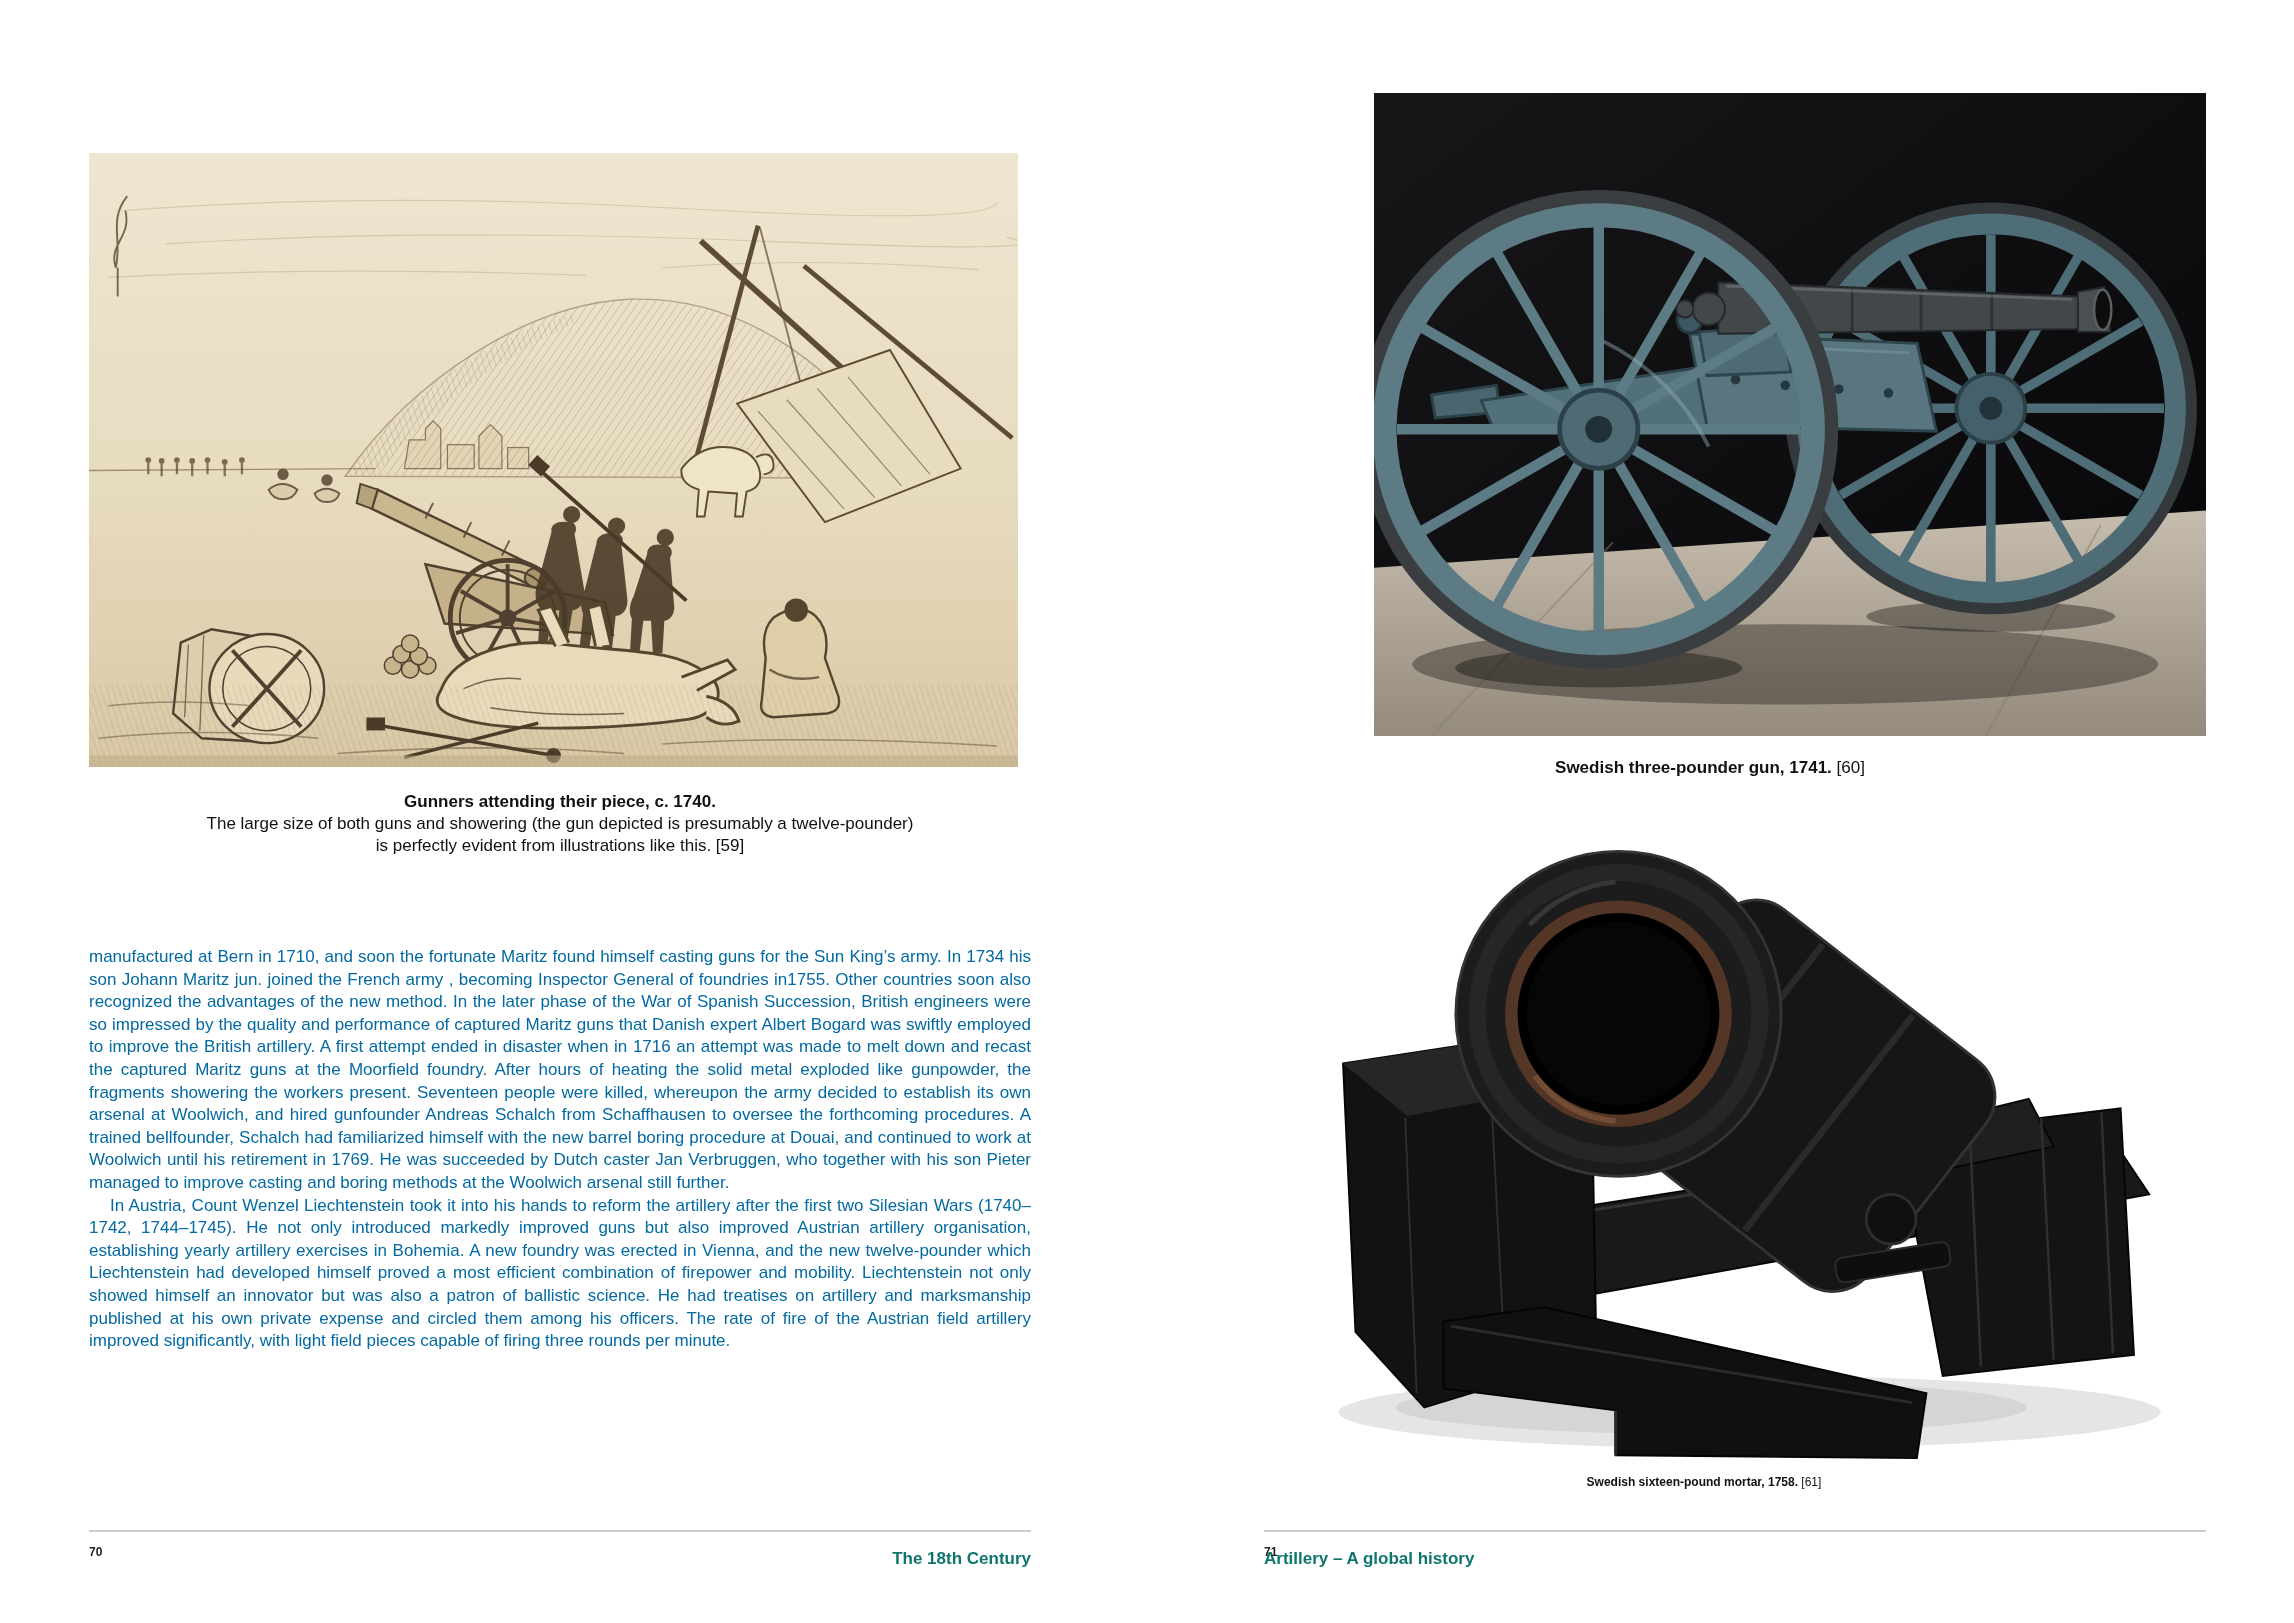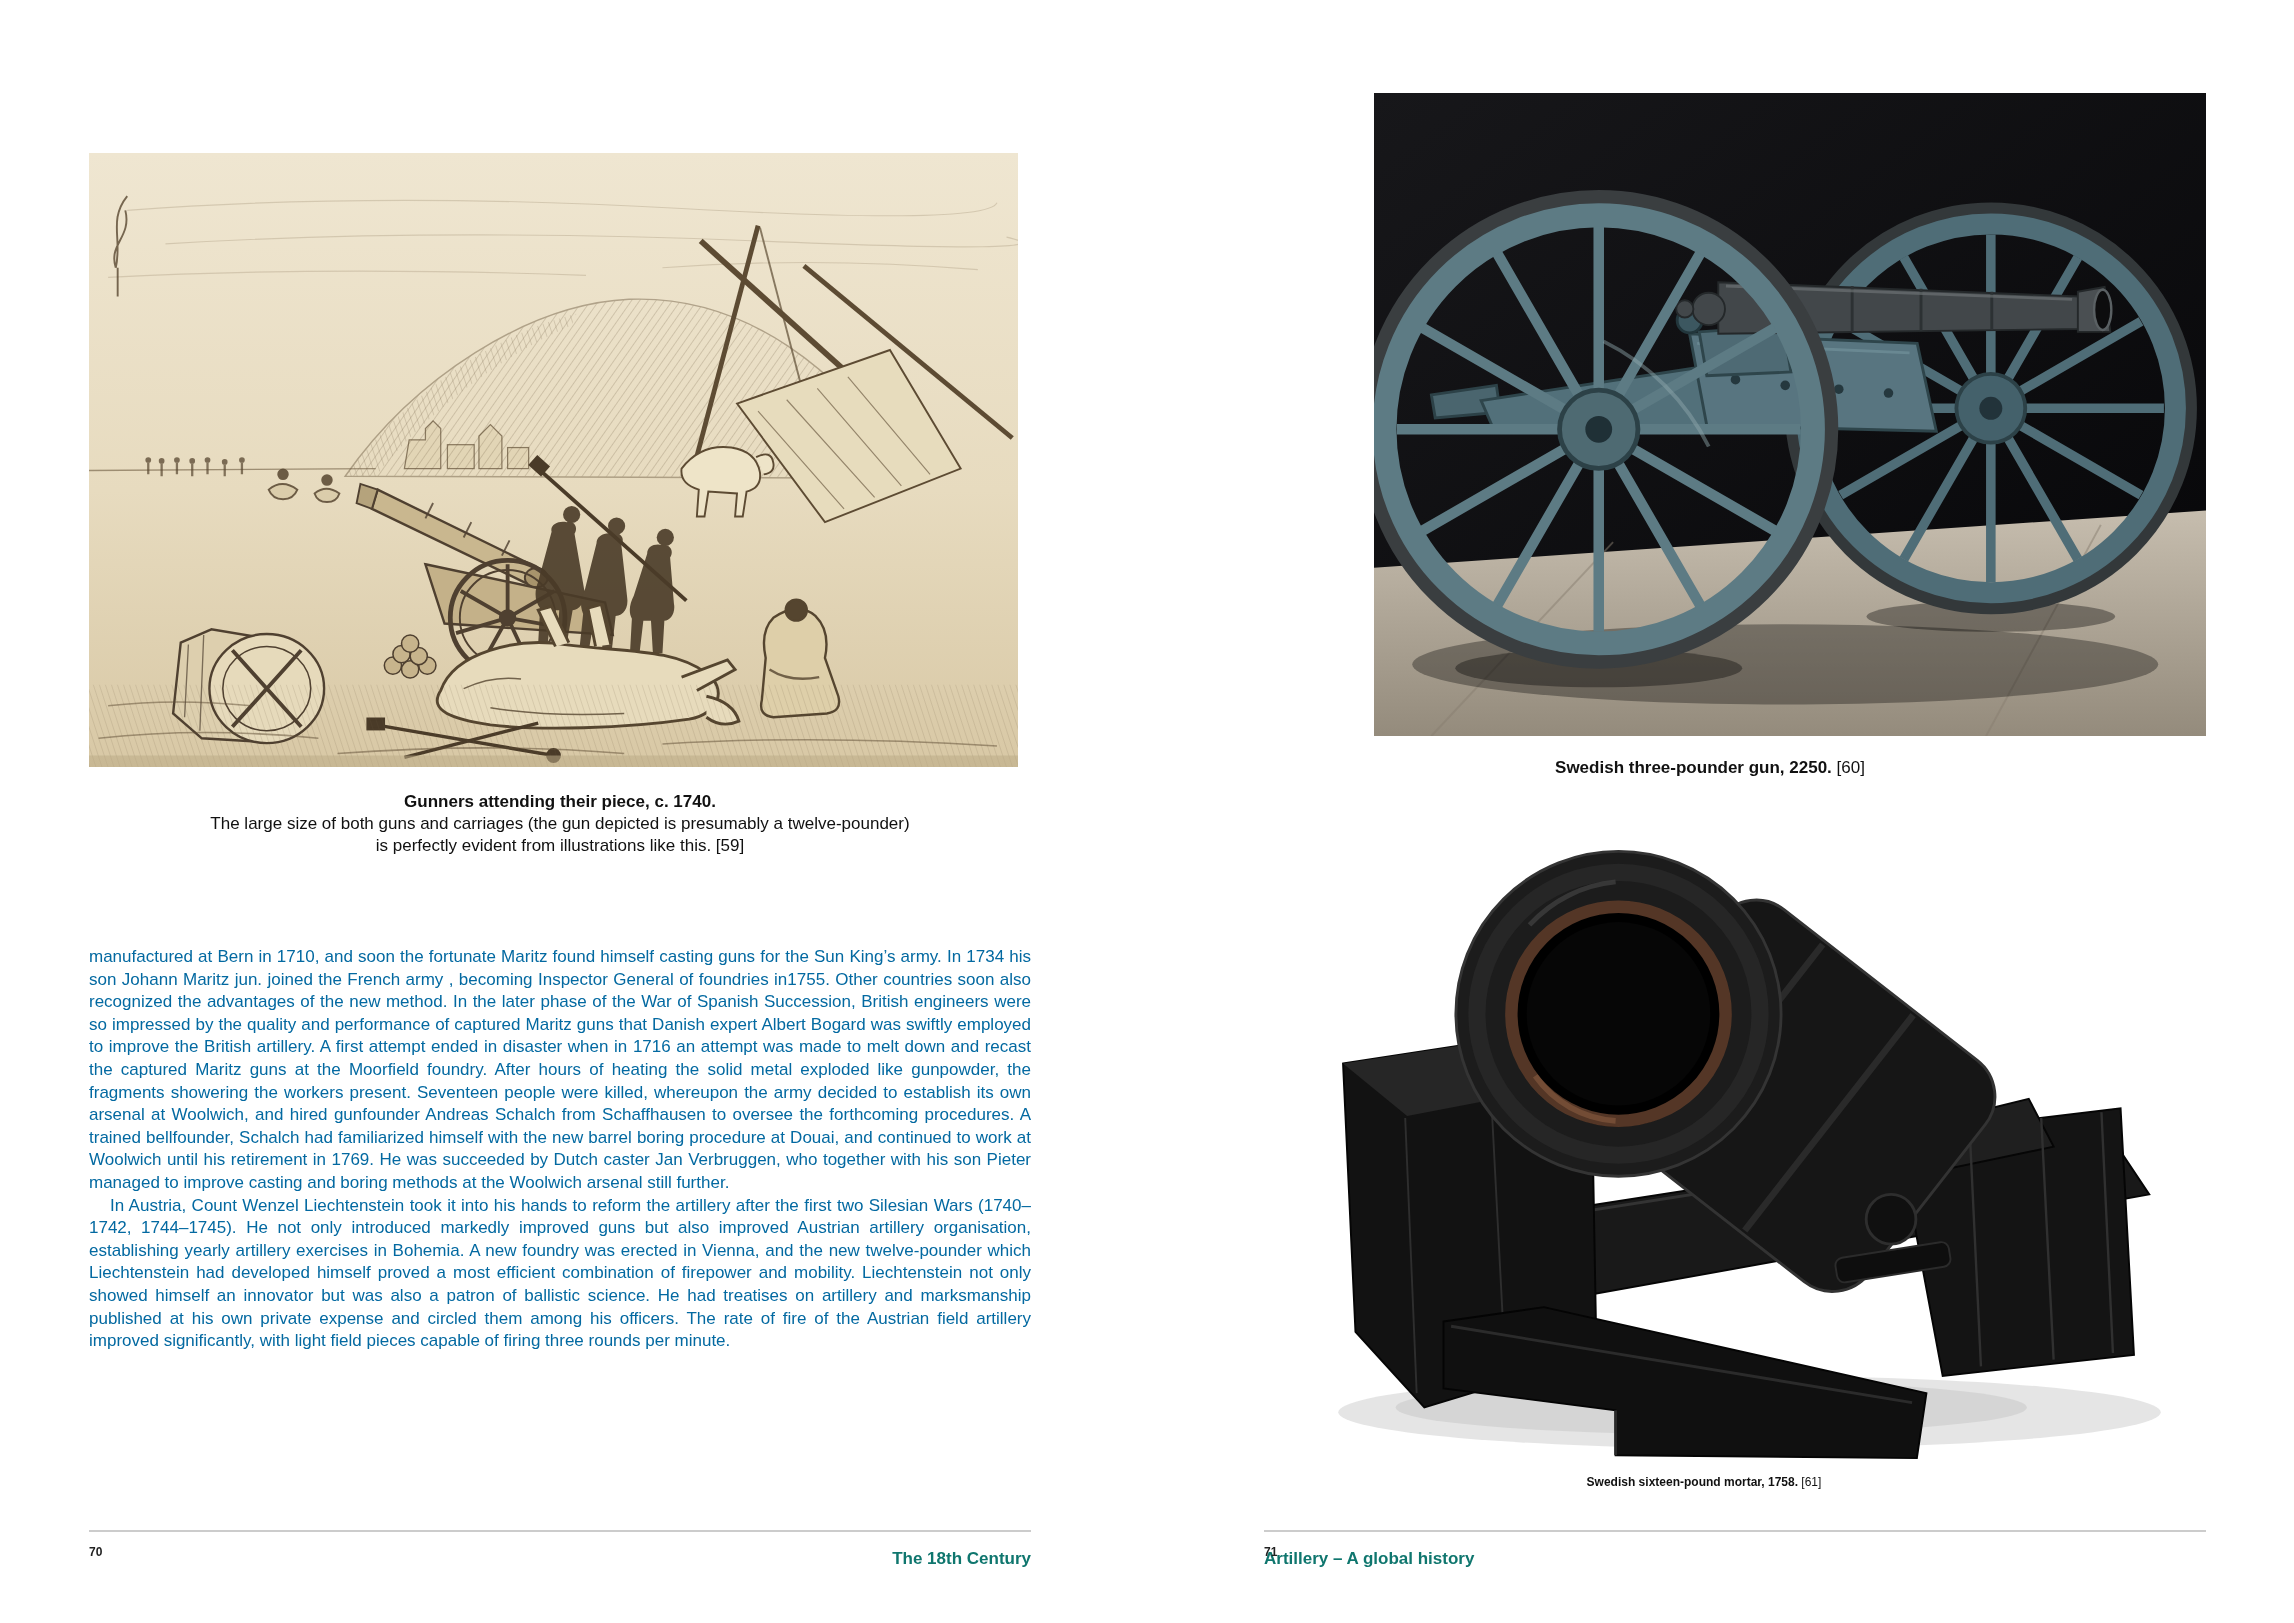--- a/index.html
+++ b/index.html
@@ -187,21 +187,21 @@
         <rect x="0" y="556" width="972" height="86" fill="url(#hatch2)" opacity="0.35"></rect>
         <g stroke="#5d4b33" stroke-width="1.6" opacity="0.5" fill="none">
           <path d="M10,612 Q120,600 240,612 M260,628 Q420,616 560,628 M600,618 Q760,608 950,620 M20,578 Q90,570 170,578"></path>
         </g>
         <path d="M0,630 L972,630 L972,642 L0,642 Z" fill="#bcab87" opacity="0.55"></path>
       </svg>
     </figure>
 
     <div class="abs cap-left">
       <div class="cap-title">Gunners attending their piece, c. 1740.</div>
-      <div>The large size of both guns and carriages (the gun depicted is presumably a twelve-pounder)</div>
+      <div>The large size of both guns and showering (the gun depicted is presumably a twelve-pounder)</div>
       <div>is perfectly evident from illustrations like this. [59]</div>
     </div>
 
     <div class="abs body-text">
       <p>manufactured at Bern in 1710, and soon the fortunate Maritz found himself casting guns for the Sun King’s army. In 1734 his son Johann Maritz jun. joined the French army , becoming Inspector General of foundries in1755. Other countries soon also recognized the advantages of the new method. In the later phase of the War of Spanish Succession, British engineers were so impressed by the quality and performance of captured Maritz guns that Danish expert Albert Bogard was swiftly employed to improve the British artillery. A first attempt ended in disaster when in 1716 an attempt was made to melt down and recast the captured Maritz guns at the Moorfield foundry. After hours of heating the solid metal exploded like gunpowder, the fragments showering the workers present. Seventeen people were killed, whereupon the army decided to establish its own arsenal at Woolwich, and hired gunfounder Andreas Schalch from Schaffhausen to oversee the forthcoming procedures. A trained bellfounder, Schalch had familiarized himself with the new barrel boring procedure at Douai, and continued to work at Woolwich until his retirement in 1769. He was succeeded by Dutch caster Jan Verbruggen, who together with his son Pieter managed to improve casting and boring methods at the Woolwich arsenal still further.</p>
       <p class="indent">In Austria, Count Wenzel Liechtenstein took it into his hands to reform the artillery after the first two Silesian Wars (1740–1742, 1744–1745). He not only introduced markedly improved guns but also improved Austrian artillery organisation, establishing yearly artillery exercises in Bohemia. A new foundry was erected in Vienna, and the new twelve-pounder which Liechtenstein had developed himself proved a most efficient combination of firepower and mobility. Liechtenstein not only showed himself an innovator but was also a patron of ballistic science. He had treatises on artillery and marksmanship published at his own private expense and circled them among his officers. The rate of fire of the Austrian field artillery improved significantly, with light field pieces capable of firing three rounds per minute.</p>
     </div>
 
     <div class="abs rule rule-left"></div>
     <div class="abs pageno pn-left">70</div>
@@ -276,21 +276,21 @@
             <path d="M235,352 L235,140 M235,352 L341,168 M235,352 L419,246 M235,352 L446,352 M235,352 L419,458 M235,352 L341,536 M235,352 L235,564 M235,352 L129,536 M235,352 L51,458 M235,352 L24,352 M235,352 L51,246 M235,352 L129,168"></path>
           </g>
           <circle cx="235" cy="352" r="41" fill="#4e6a72" stroke="#2c4147" stroke-width="5"></circle>
           <circle cx="235" cy="352" r="14" fill="#1f3036"></circle>
           <path d="M360,200 A243,243 0 0 1 470,310" fill="none" stroke="#93aab0" stroke-width="4" opacity="0.45" transform="translate(-120,60)"></path>
         </g>
       </svg>
     </figure>
 
     <div class="abs cap-gun">
-      <span class="cap-bold">Swedish three-pounder gun, 2250.</span>
+      <span class="cap-bold">Swedish three-pounder gun, 1741.</span>
       <span>[60]</span>
     </div>
 
     <figure class="abs photo-mortar">
       <svg viewBox="0 0 940 650" preserveAspectRatio="none">
         <ellipse cx="470" cy="600" rx="430" ry="38" fill="#dedede" opacity="0.8"></ellipse>
         <ellipse cx="430" cy="595" rx="330" ry="28" fill="#cfcfcf" opacity="0.7"></ellipse>
 
         <polygon points="70,420 840,300 888,372 130,508" fill="#191919" stroke="#060606" stroke-width="2"></polygon>
         <path d="M78,424 L832,306" stroke="#3a3a3a" stroke-width="3" fill="none" opacity="0.8"></path>

